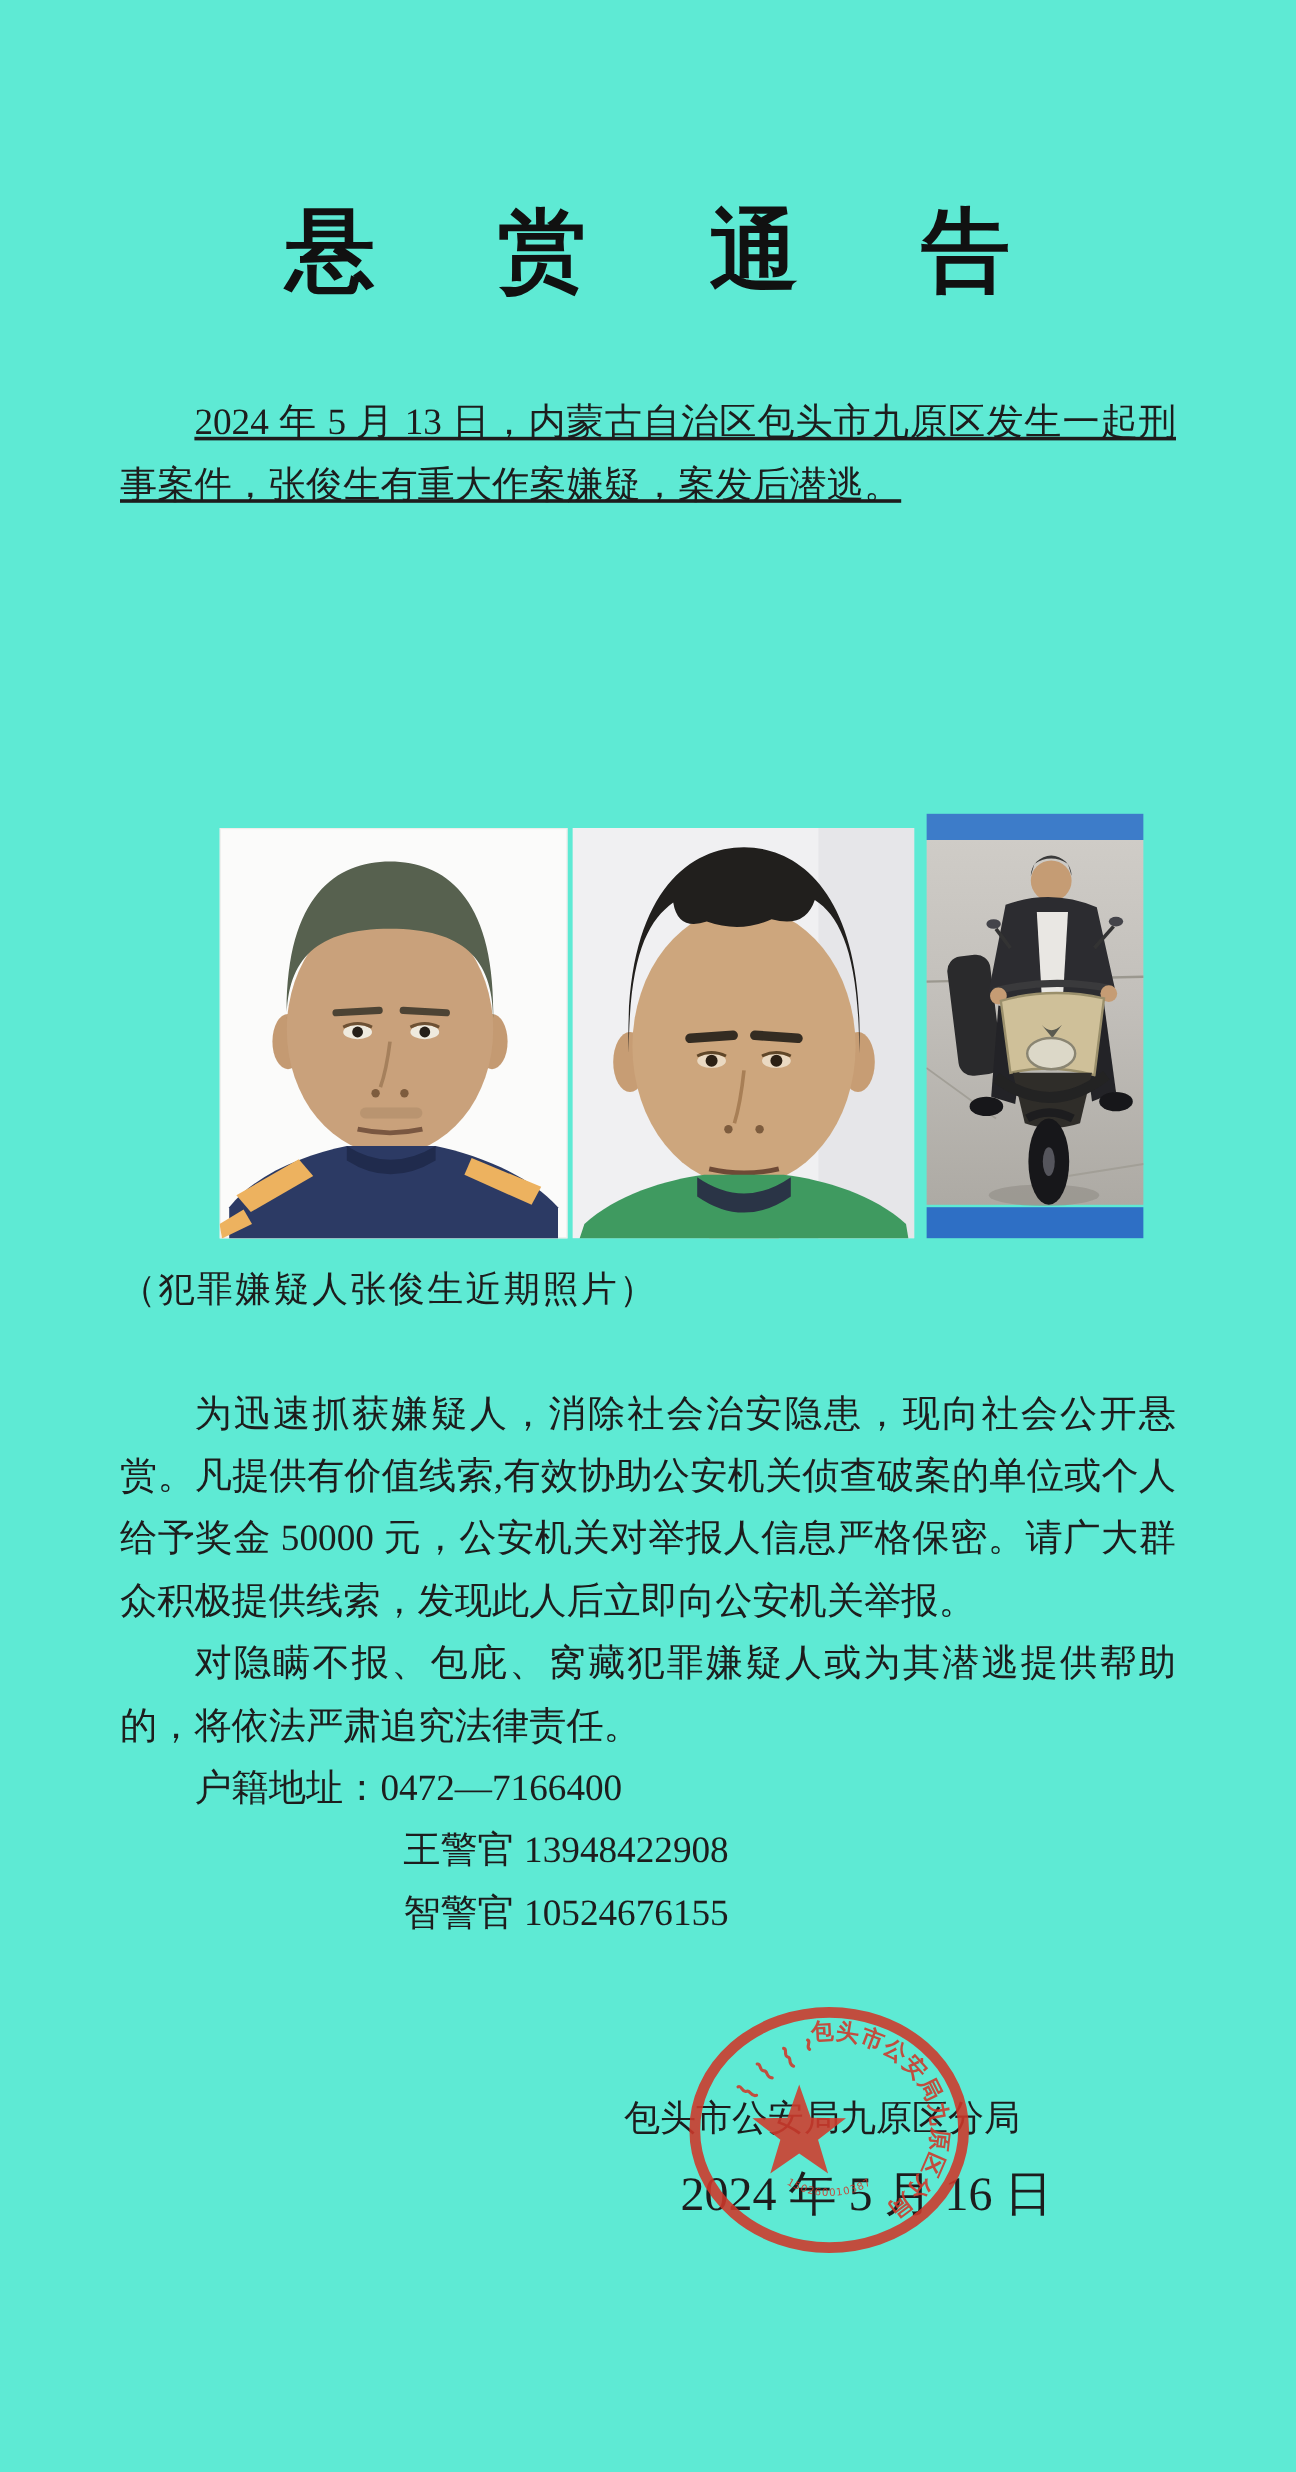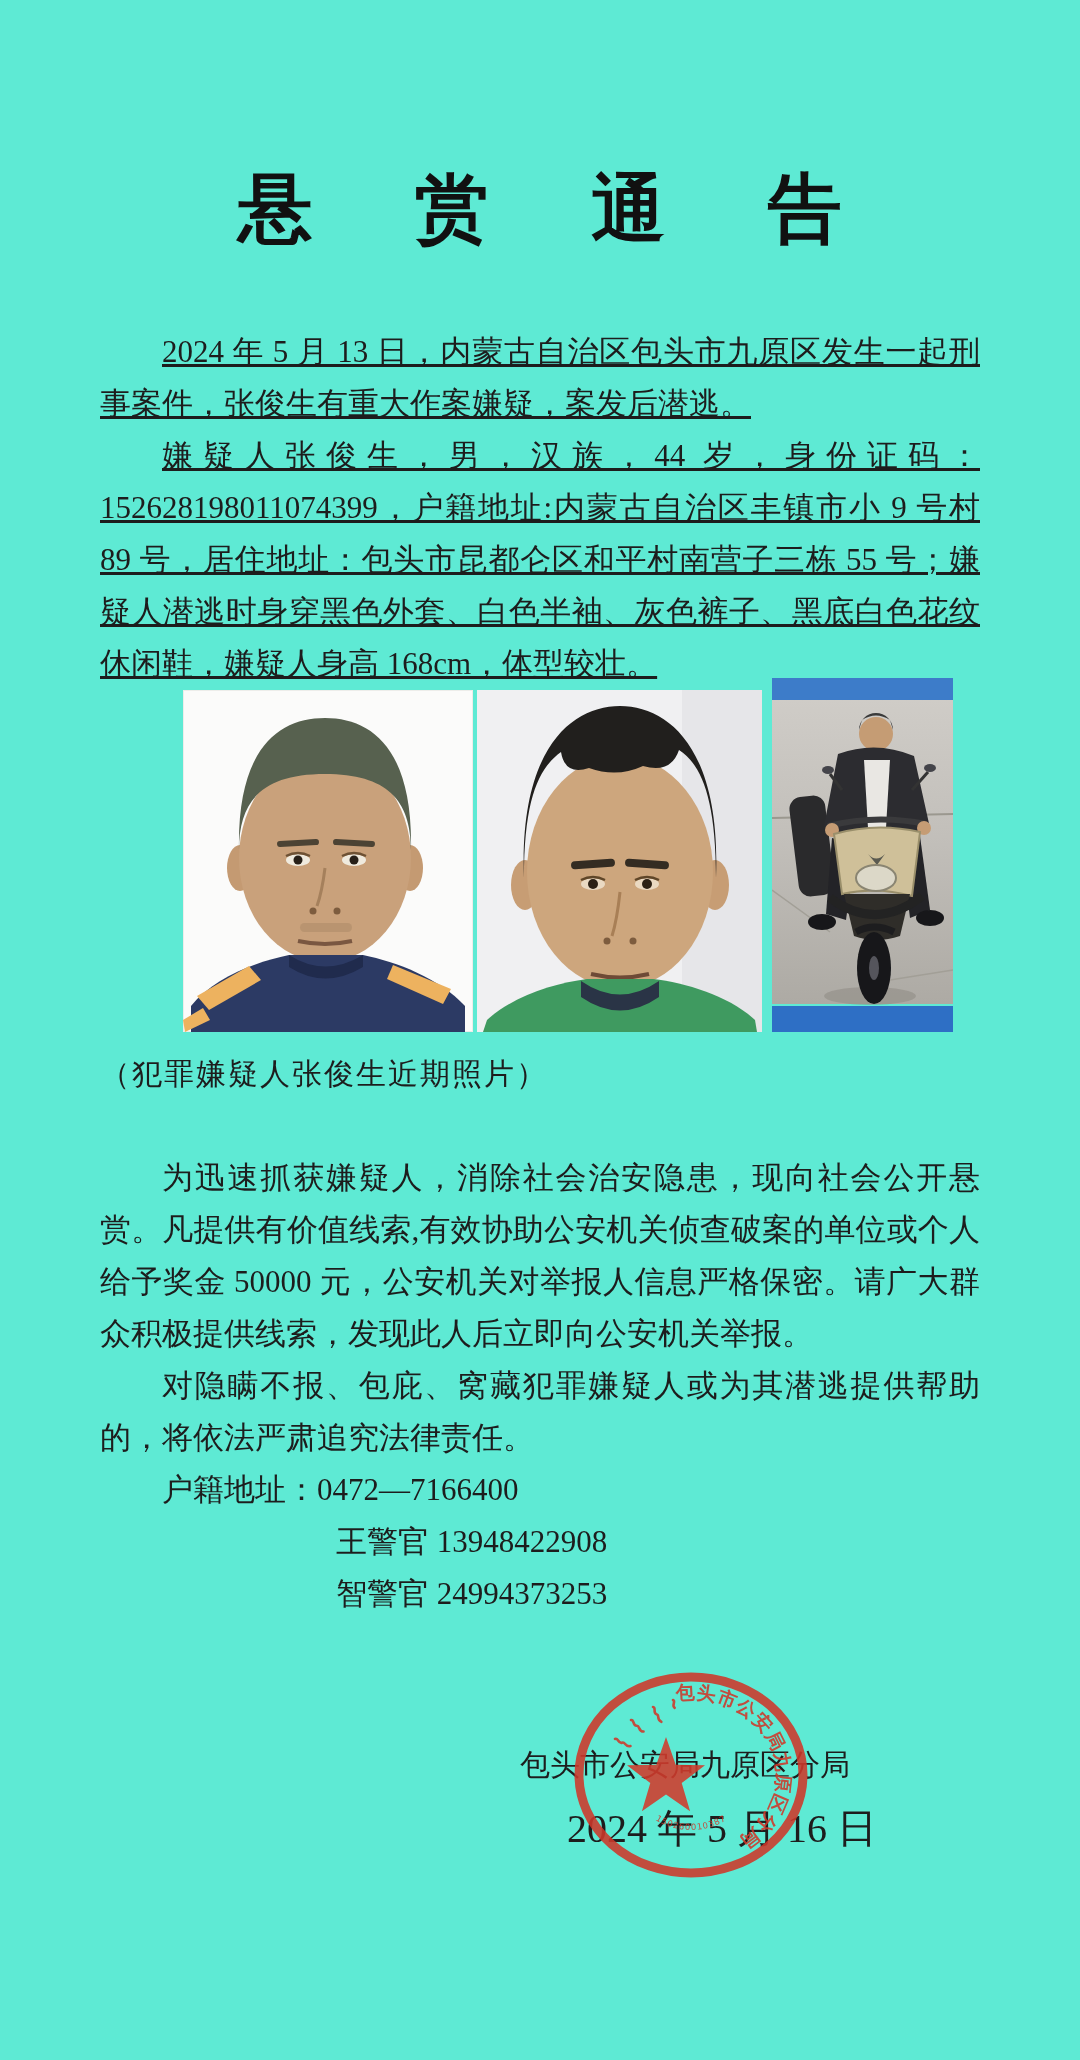--- a/index.html
+++ b/index.html
@@ -25,21 +25,20 @@
 </style>
 </head>
 <body>
 
 <div class="page">
 
   <div class="title">悬  赏  通  告</div>
 
   <div class="pblock b1">
     <p>2024 年 5 月 13 日，内蒙古自治区包头市九原区发生一起刑事案件，张俊生有重大作案嫌疑，案发后潜逃。</p>
-    <p>嫌疑人张俊生，男，汉族，44 岁，身份证码：152628198011074399，户籍地址:内蒙古自治区丰镇市小 9 号村 89 号，居住地址：包头市昆都仑区和平村南营子三栋 55 号；嫌疑人潜逃时身穿黑色外套、白色半袖、灰色裤子、黑底白色花纹休闲鞋，嫌疑人身高 168cm，体型较壮。</p>
   </div>
 
   <svg class="photo ph1" width="290" height="342" viewBox="0 0 290 342">
     <rect width="290" height="342" fill="#fbfbfa" stroke="#ededea" stroke-width="2"></rect>
     <ellipse cx="57" cy="178" rx="13" ry="23" fill="#c49a72"></ellipse>
     <ellipse cx="227" cy="178" rx="13" ry="23" fill="#c49a72"></ellipse>
     <rect x="116" y="250" width="54" height="52" fill="#bf9670"></rect>
     <ellipse cx="142" cy="168" rx="86" ry="104" fill="#c9a17b"></ellipse>
     <path d="M56,160 C54,58 96,28 142,28 C188,28 230,58 228,160 C228,110 204,84 142,84 C80,84 56,110 56,160 Z" fill="#57614f"></path>
     <rect x="94" y="150" width="42" height="6" rx="3" fill="#4c4334" transform="rotate(-3 115 153)"></rect>
@@ -128,21 +127,21 @@
     <rect y="328" width="181" height="26" fill="#2e6fc5"></rect>
   </svg>
 
   <div class="caption">（犯罪嫌疑人张俊生近期照片）</div>
 
   <div class="pblock b2">
     <p>为迅速抓获嫌疑人，消除社会治安隐患，现向社会公开悬赏。凡提供有价值线索,有效协助公安机关侦查破案的单位或个人给予奖金 50000 元，公安机关对举报人信息严格保密。请广大群众积极提供线索，发现此人后立即向公安机关举报。</p>
     <p>对隐瞒不报、包庇、窝藏犯罪嫌疑人或为其潜逃提供帮助的，将依法严肃追究法律责任。</p>
     <p class="noj"><span>户籍地址：</span><span>0472—7166400</span></p>
     <p class="noj contact"><span>王警官</span> <span>13948422908</span></p>
-    <p class="noj contact"><span>智警官</span> <span>24994373253</span></p>
+    <p class="noj contact"><span>智警官</span> <span>10524676155</span></p>
   </div>
 
   <div class="agency">包头市公安局九原区分局</div>
   <div class="date">2024 年 5 月 16 日</div>
 
   <svg class="sealwrap" viewBox="0 0 238 212">
     <ellipse cx="119" cy="106" rx="112" ry="98" fill="none" stroke="#cf382a" stroke-width="9"></ellipse>
     <polygon points="94,68 103.7,95.7 133,96.3 109.7,114.1 118.1,142.2 94,125.5 69.9,142.2 78.3,114.1 55,96.3 84.3,95.7" fill="#d23b2c"></polygon>
     <path id="sealArc" d="M 104.1 31.1 A 86 76 0 0 1 162 171.8" fill="none"></path>
     <text font-size="19" letter-spacing="1" fill="#cf382a" font-family="Liberation Serif, DejaVu Serif, serif" font-weight="bold">

